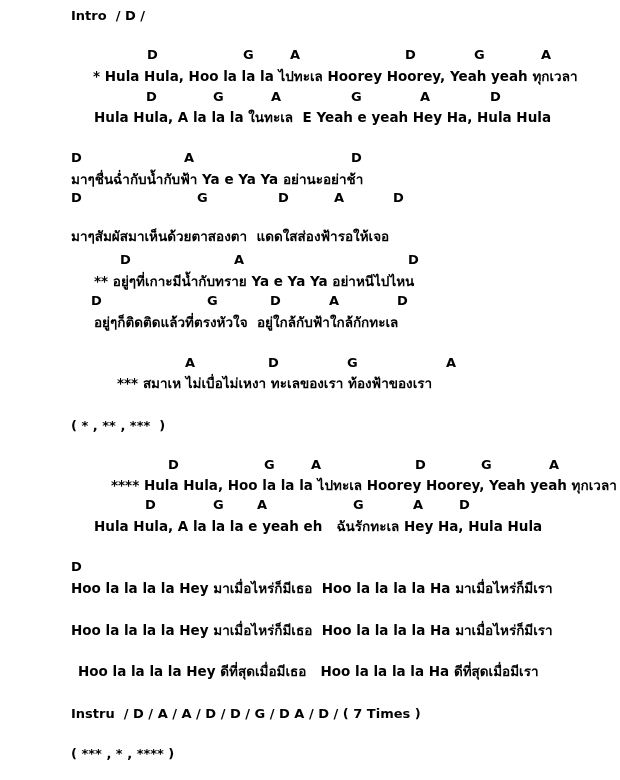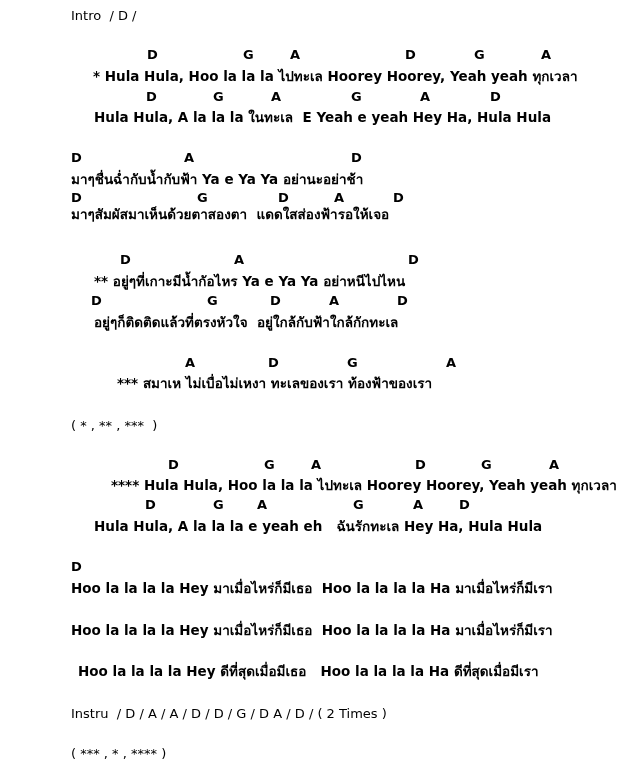--- a/index.html
+++ b/index.html
@@ -1,19 +1,19 @@
 <!DOCTYPE html>
 <html><head>
 <meta charset="utf-8">
 <style>
   html, body { margin: 0; padding: 0; background: #ffffff; }
   body { width: 620px; height: 780px; position: relative; overflow: hidden;
          font-family: "DejaVu Sans", "Liberation Sans", sans-serif; color: #000; }
   .ln { position: absolute; white-space: pre; font-size: 13.5px; line-height: 16px; font-weight: bold; }
-  .bold { font-weight: normal; font-size: 13px; }
+  .bold { font-weight: bold; font-size: 13px; }
   .chord { position: absolute; font-weight: bold; font-size: 13px; line-height: 16px; }
 </style>
 </head>
 <body>
 
 <div>
   <div class="ln bold" style="left:71px;top:8px">Intro  / D /</div>
 
   <div>
     <div style="position:absolute;left:0;top:47px">
@@ -43,30 +43,30 @@
         <span class="chord" style="left: 351px; top: 0px;">D</span>
       </div>
     <div class="ln" style="left:71px;top:171px">มาๆชื่นฉ่ำกับน้ำกับฟ้า Ya e Ya Ya อย่านะอย่าช้า</div>
     <div style="position:absolute;left:0;top:190px">
         <span class="chord" style="left: 71px; top: 0px;">D</span>
         <span class="chord" style="left: 197px; top: 0px;">G</span>
         <span class="chord" style="left: 278px; top: 0px;">D</span>
         <span class="chord" style="left: 334px; top: 0px;">A</span>
         <span class="chord" style="left: 393px; top: 0px;">D</span>
       </div>
-    <div class="ln" style="left:71px;top:206px">มาๆสัมผัสมาเห็นด้วยตาสองตา  แดดใสส่องฟ้ารอให้เจอ</div>
+    <div class="ln" style="left:71px;top:228px">มาๆสัมผัสมาเห็นด้วยตาสองตา  แดดใสส่องฟ้ารอให้เจอ</div>
   </div>
 
   <div>
     <div style="position:absolute;left:0;top:252px">
         <span class="chord" style="left: 120px; top: 0px;">D</span>
         <span class="chord" style="left: 234px; top: 0px;">A</span>
         <span class="chord" style="left: 408px; top: 0px;">D</span>
       </div>
-    <div class="ln" style="left:94px;top:273px">** อยู่ๆที่เกาะมีน้ำกัอไหร Ya e Ya Ya อย่าหนีไปไหน</div>
+    <div class="ln" style="left:94px;top:273px">** อยู่ๆที่เกาะมีน้ำกับทราย Ya e Ya Ya อย่าหนีไปไหน</div>
     <div style="position:absolute;left:0;top:293px">
         <span class="chord" style="left: 91px; top: 0px;">D</span>
         <span class="chord" style="left: 207px; top: 0px;">G</span>
         <span class="chord" style="left: 270px; top: 0px;">D</span>
         <span class="chord" style="left: 329px; top: 0px;">A</span>
         <span class="chord" style="left: 397px; top: 0px;">D</span>
       </div>
     <div class="ln" style="left:94px;top:314px">อยู่ๆก็ติดติดแล้วที่ตรงหัวใจ  อยู่ใกล้กับฟ้าใกล้กักทะเล</div>
   </div>
 
@@ -103,15 +103,15 @@
     <div class="ln" style="left:94px;top:518px">Hula Hula, A la la la e yeah eh   ฉันรักทะเล Hey Ha, Hula Hula</div>
   </div>
 
   <div>
     <div class="chord" style="left:71px;top:559px">D</div>
     <div class="ln" style="left:71px;top:580px">Hoo la la la la Hey มาเมื่อไหร่ก็มีเธอ  Hoo la la la la Ha มาเมื่อไหร่ก็มีเรา</div>
     <div class="ln" style="left:71px;top:622px">Hoo la la la la Hey มาเมื่อไหร่ก็มีเธอ  Hoo la la la la Ha มาเมื่อไหร่ก็มีเรา</div>
     <div class="ln" style="left:78px;top:663px">Hoo la la la la Hey ดีที่สุดเมื่อมีเธอ   Hoo la la la la Ha ดีที่สุดเมื่อมีเรา</div>
   </div>
 
-  <div class="ln bold" style="left:71px;top:706px">Instru  / D / A / A / D / D / G / D A / D / ( 2 Times )</div>
+  <div class="ln bold" style="left:71px;top:706px">Instru  / D / A / A / D / D / G / D A / D / ( 7 Times )</div>
   <div class="ln bold" style="left:71px;top:746px">( *** , * , **** )</div>
 </div>
 
 </body></html>

